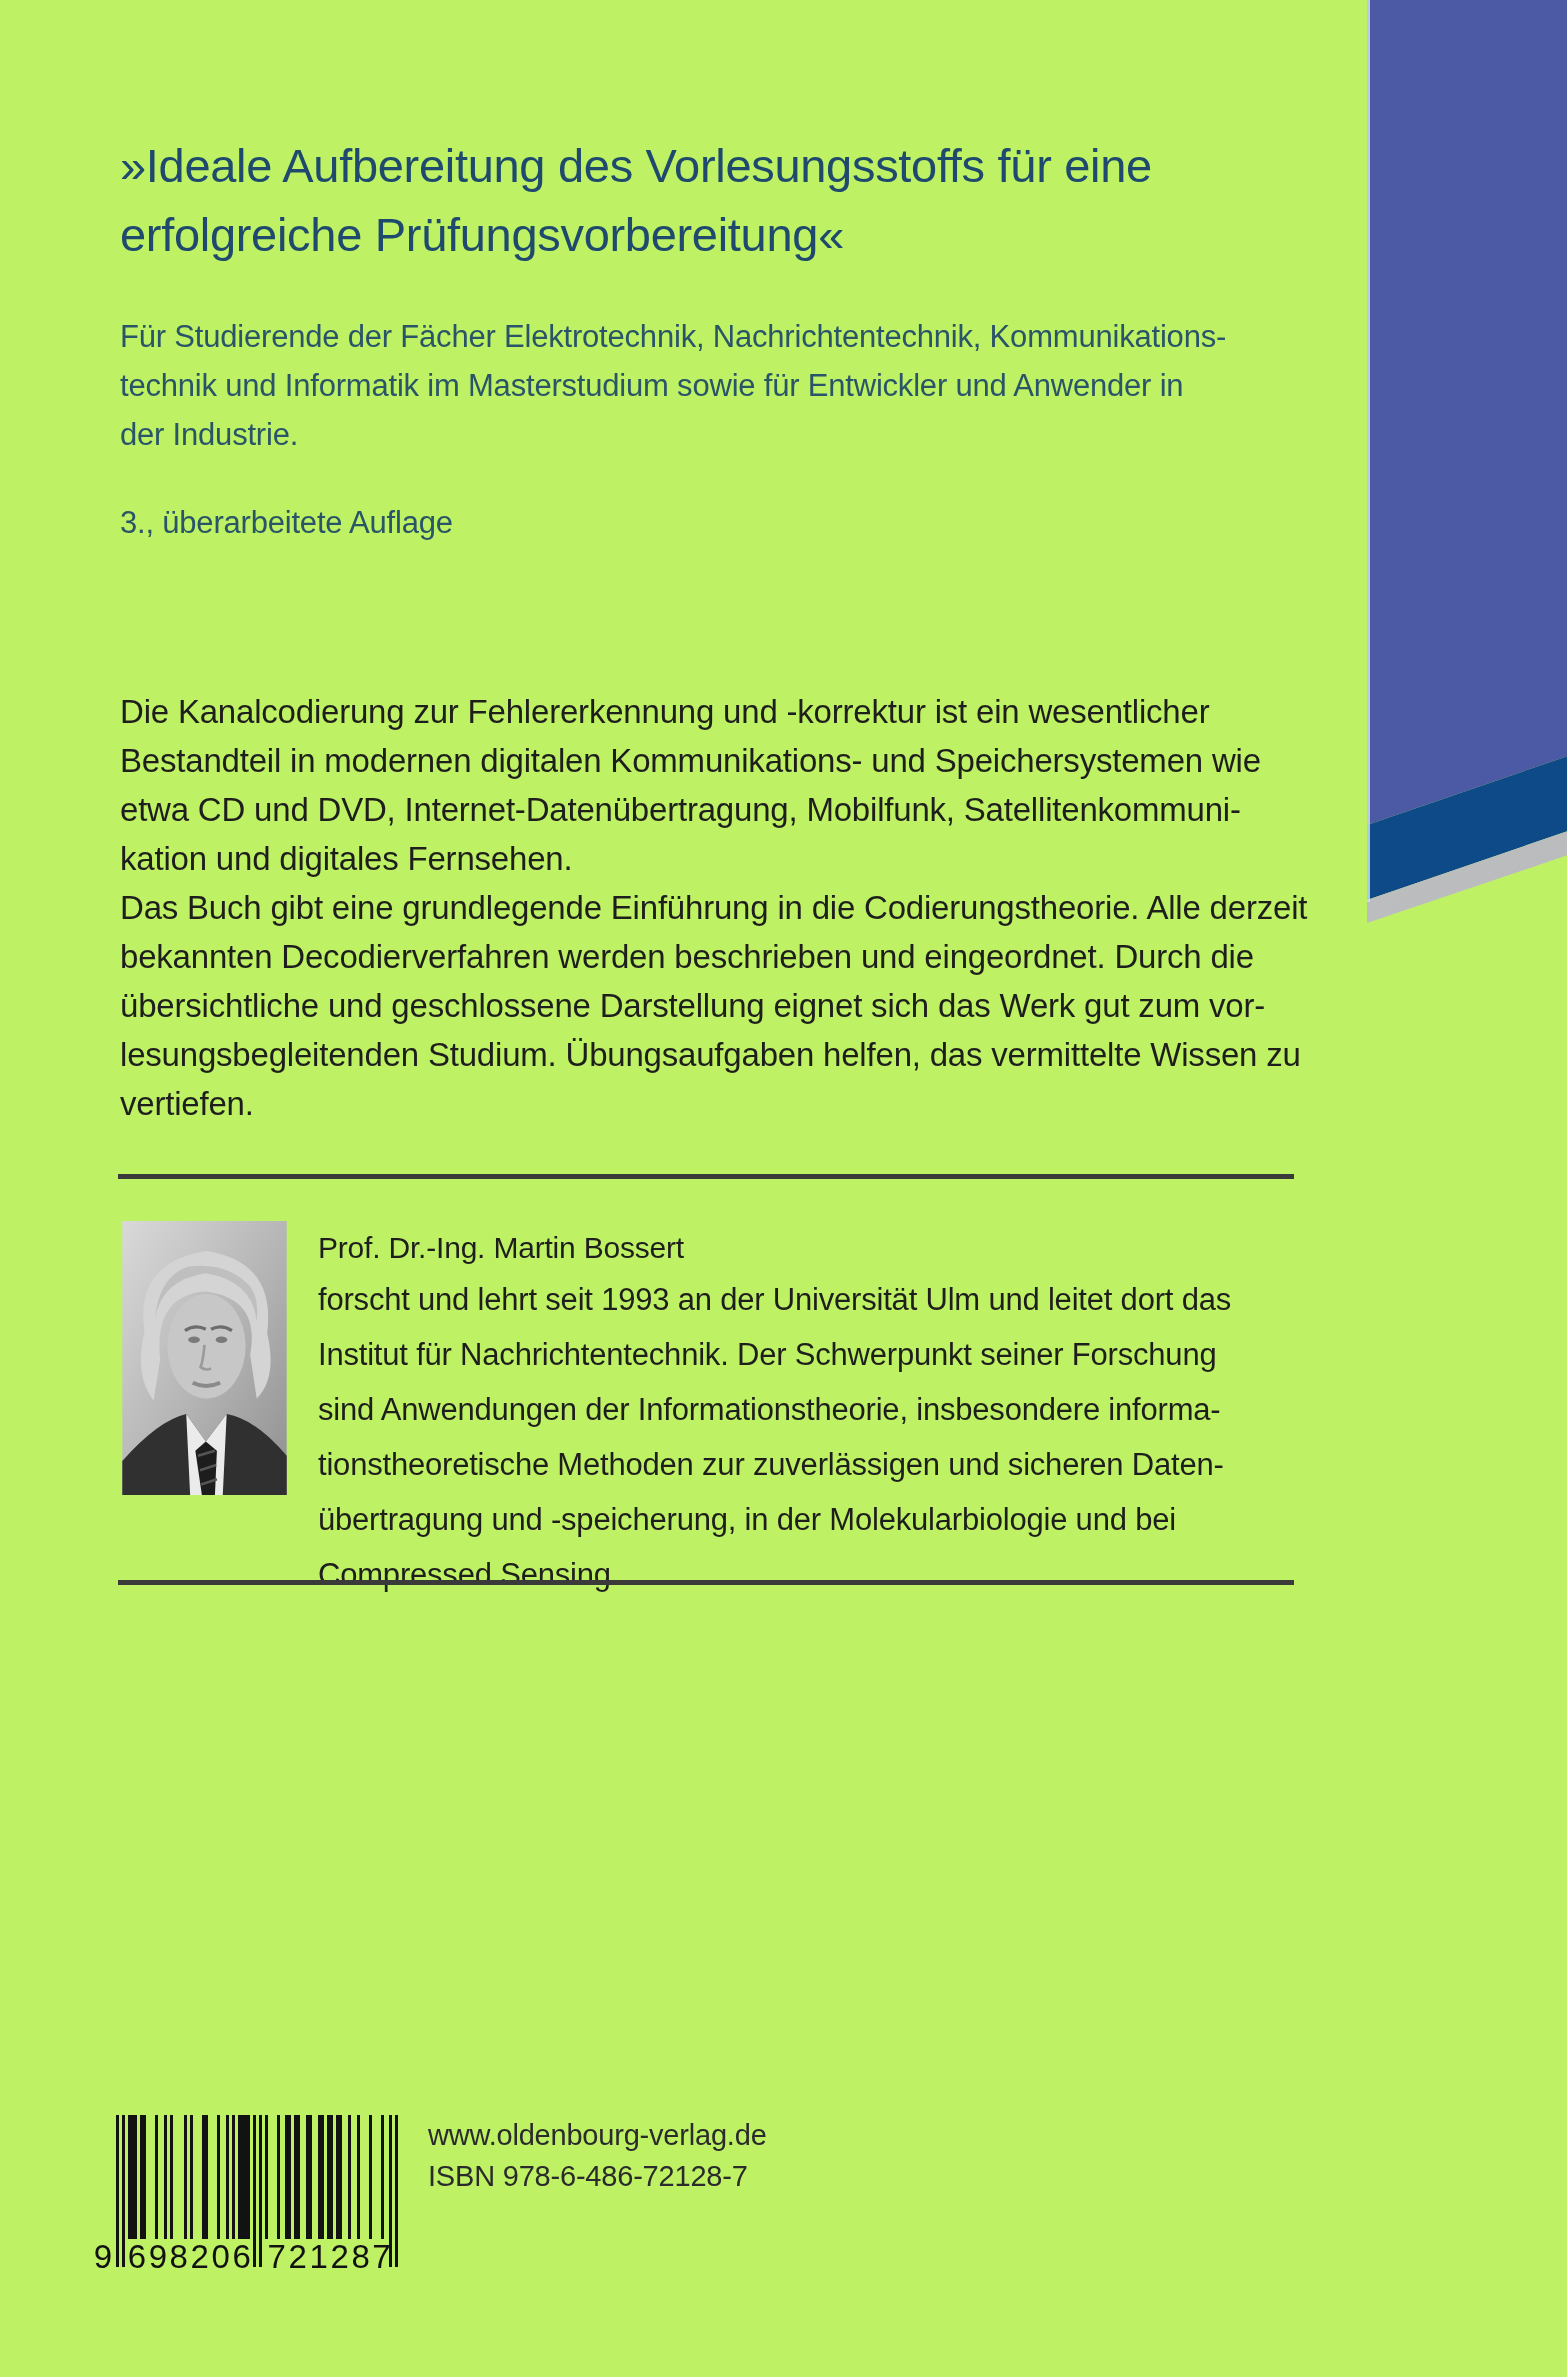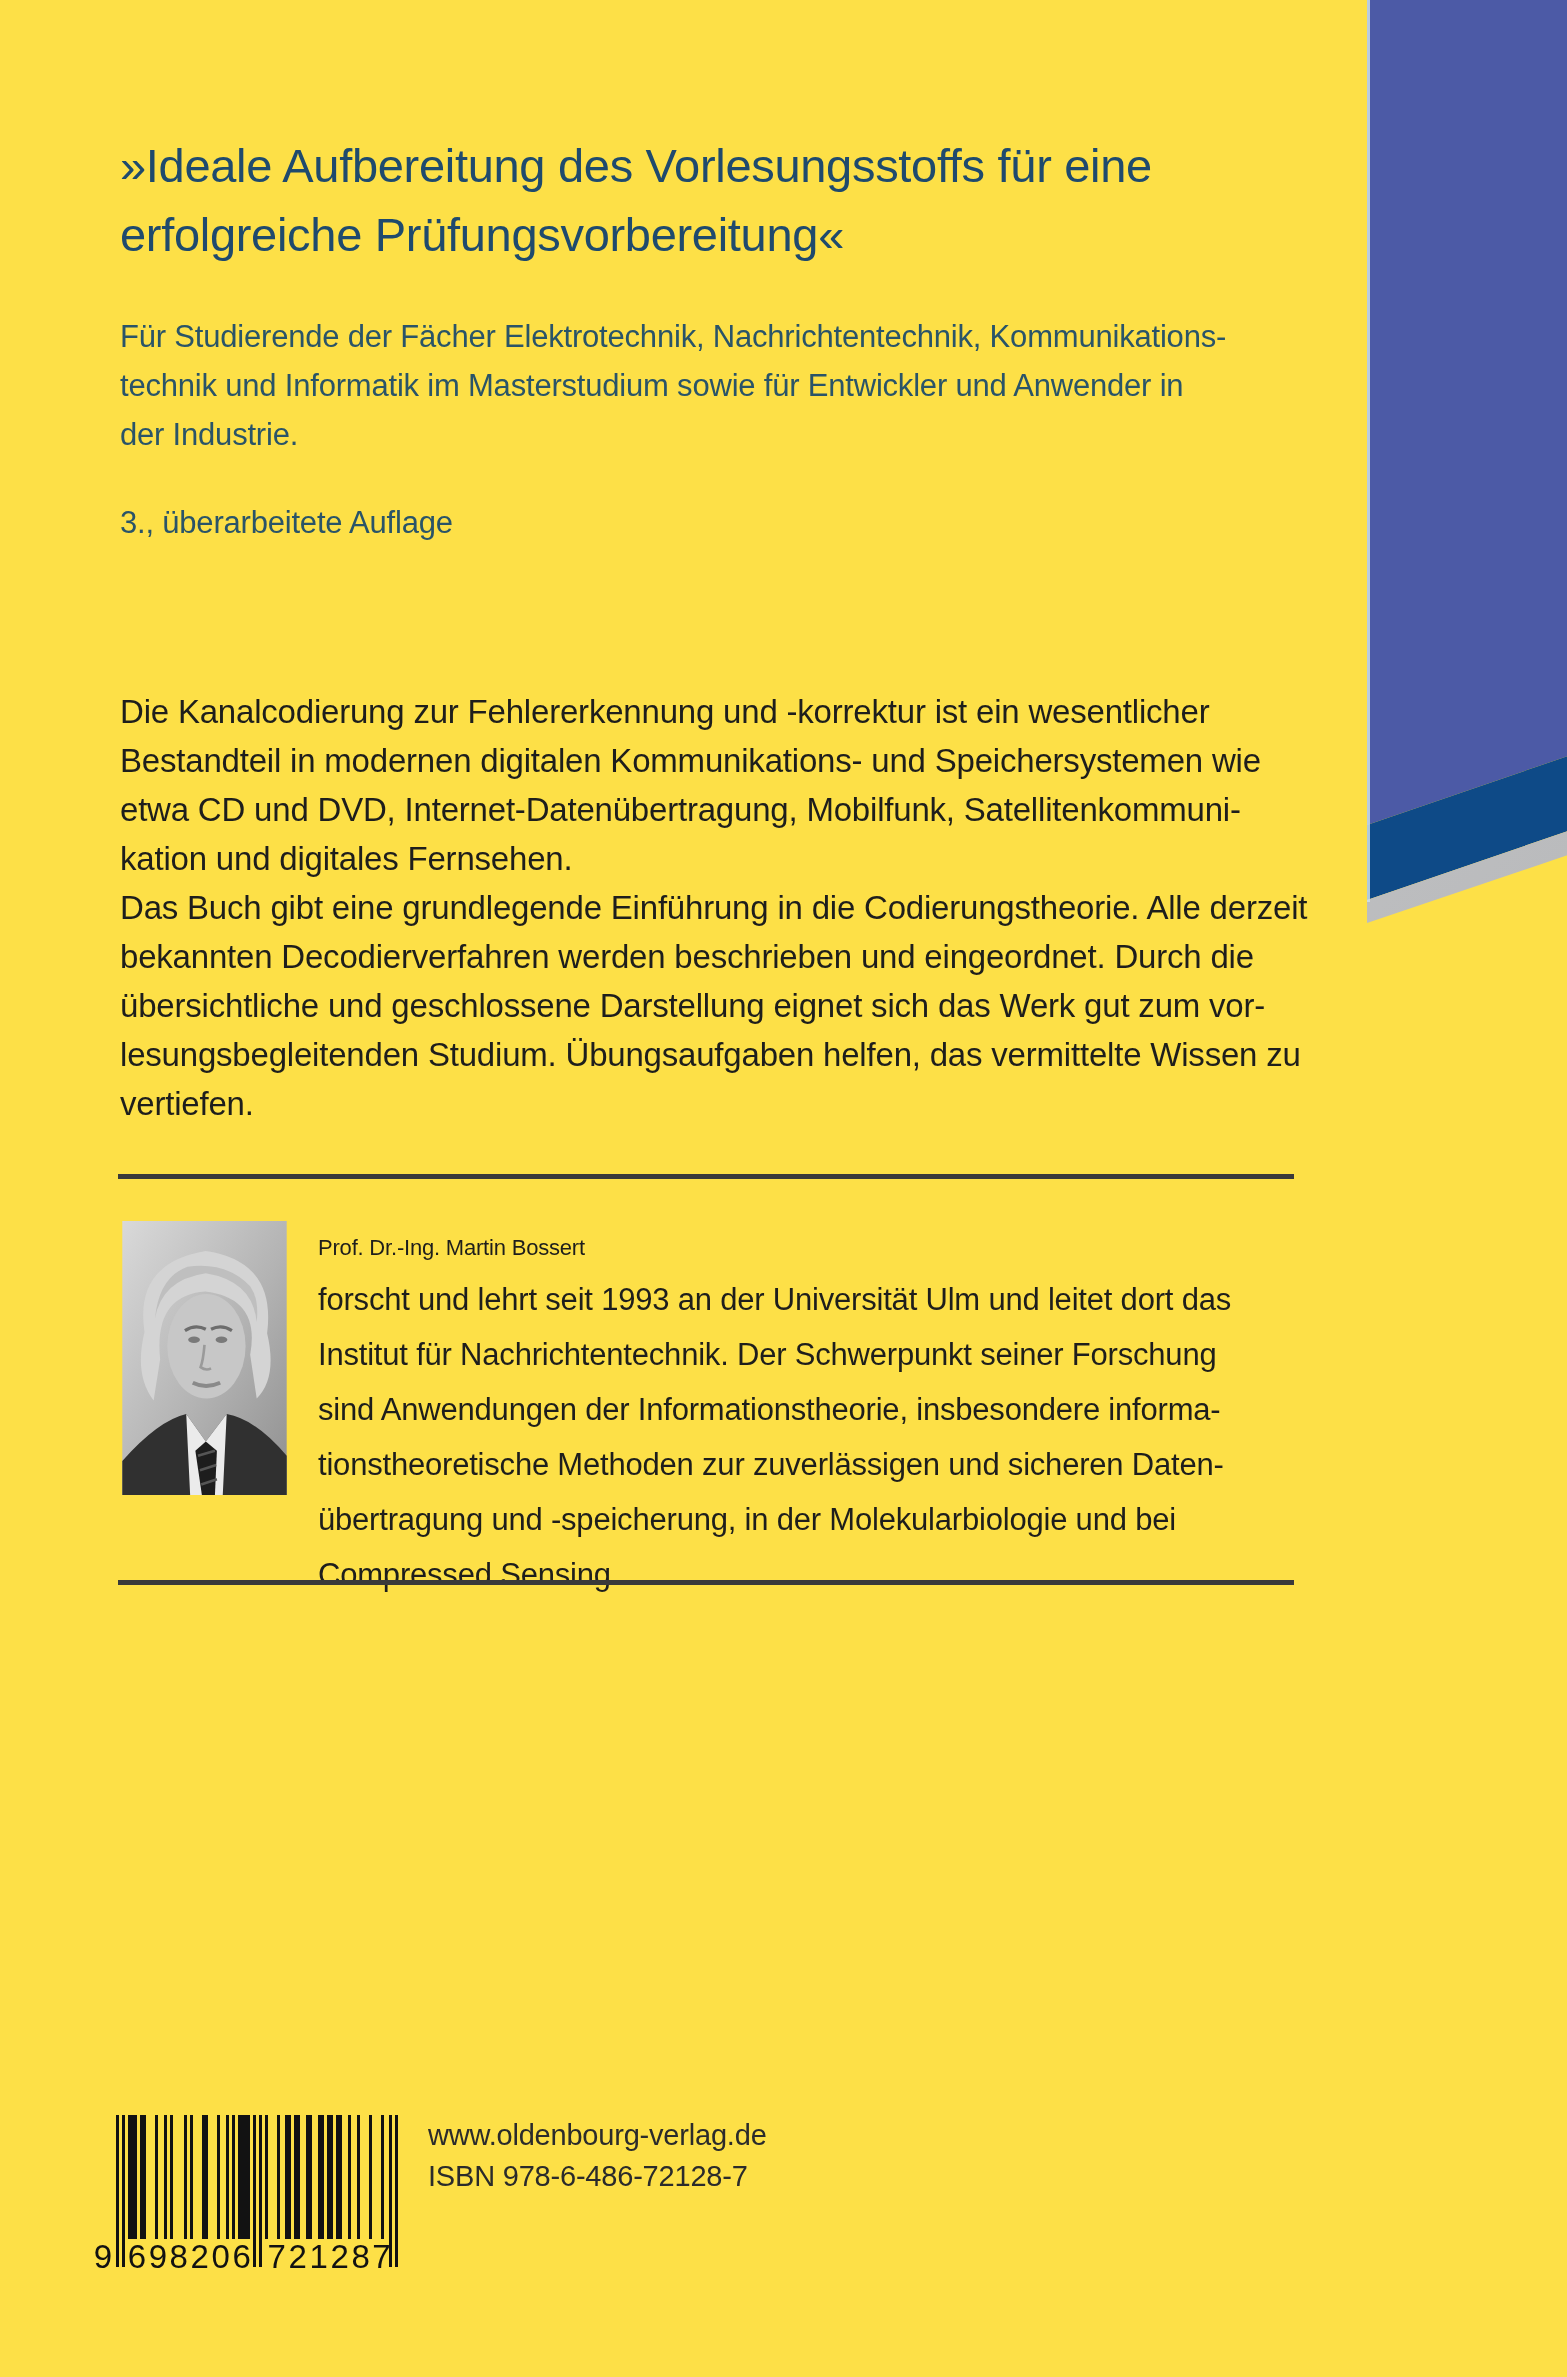--- a/index.html
+++ b/index.html
@@ -7,21 +7,21 @@
     --subtitle:#2a5468;
     --body:#1e1e1c;
     --band-blue:#4c5aa6;
     --band-navy:#0e4a87;
     --band-silver:#b9babc;
     --rule:#3a3a3a;
   }
   *{margin:0;padding:0;box-sizing:border-box;}
   html,body{background:#ffffff;}
   body{width:1568px;height:2377px;position:relative;font-family:"Liberation Sans",sans-serif;color:var(--body);}
-  .cover{position:absolute;inset:0;overflow:hidden;background:#fde047;text-decoration:underline;}
+  .cover{position:absolute;inset:0;overflow:hidden;background:#bef264;text-decoration:underline;}
 
   
   .band{position:absolute;left:1367px;top:0;width:201px;height:928px;}
   .band-main{position:absolute;inset:0;background:var(--band-blue);
     clip-path:polygon(0 0,100% 0,100% 756px,0 825px);}
   .band-navy{position:absolute;inset:0;background:var(--band-navy);
     clip-path:polygon(0 825px,100% 756px,100% 831px,0 900px);}
   .band-silver{position:absolute;inset:0;background:linear-gradient(135deg,#c9cacb,var(--band-silver));
     clip-path:polygon(0 900px,100% 831px,100% 855px,0 923px);}
   .band-edge{position:absolute;left:0;top:0;width:2.6px;height:902px;background:#cde0ec;opacity:.85;}
@@ -39,21 +39,21 @@
 
   .rule{position:absolute;left:118px;width:1176px;height:4.6px;background:var(--rule);}
   .rule-top{top:1174px;}
   .rule-bottom{top:1580px;}
 
   
   .author-photo{position:absolute;left:122px;top:1221px;width:165px;height:274px;overflow:hidden;}
   .author-photo svg{display:block;width:100%;height:100%;}
   .author-block{position:absolute;left:318px;top:1223px;width:1111px;
     font-size:31px;line-height:49px;color:var(--body);letter-spacing:-0.2px;}
-  .author-name{font-size:22px;line-height:49px;}
+  .author-name{font-size:30px;line-height:49px;}
   .author-bio{font-size:31px;line-height:55px;}
 
   
   .barcode{position:absolute;left:116px;top:2115px;width:283px;height:176px;}
   .bars{position:absolute;left:0;top:0;width:283px;height:152px;}
   .bar{position:absolute;top:0;background:#121212;}
   .bc-digit{position:absolute;font-size:33px;line-height:34px;color:#121212;top:125px;}
   .bc-first{left:-29px;width:25px;text-align:right;letter-spacing:0;}
   .bc-left{left:9.1px;width:125px;text-align:center;letter-spacing:2.6px;text-indent:2.6px;}
   .bc-right{left:149px;width:125px;text-align:center;letter-spacing:2.6px;text-indent:2.6px;}

